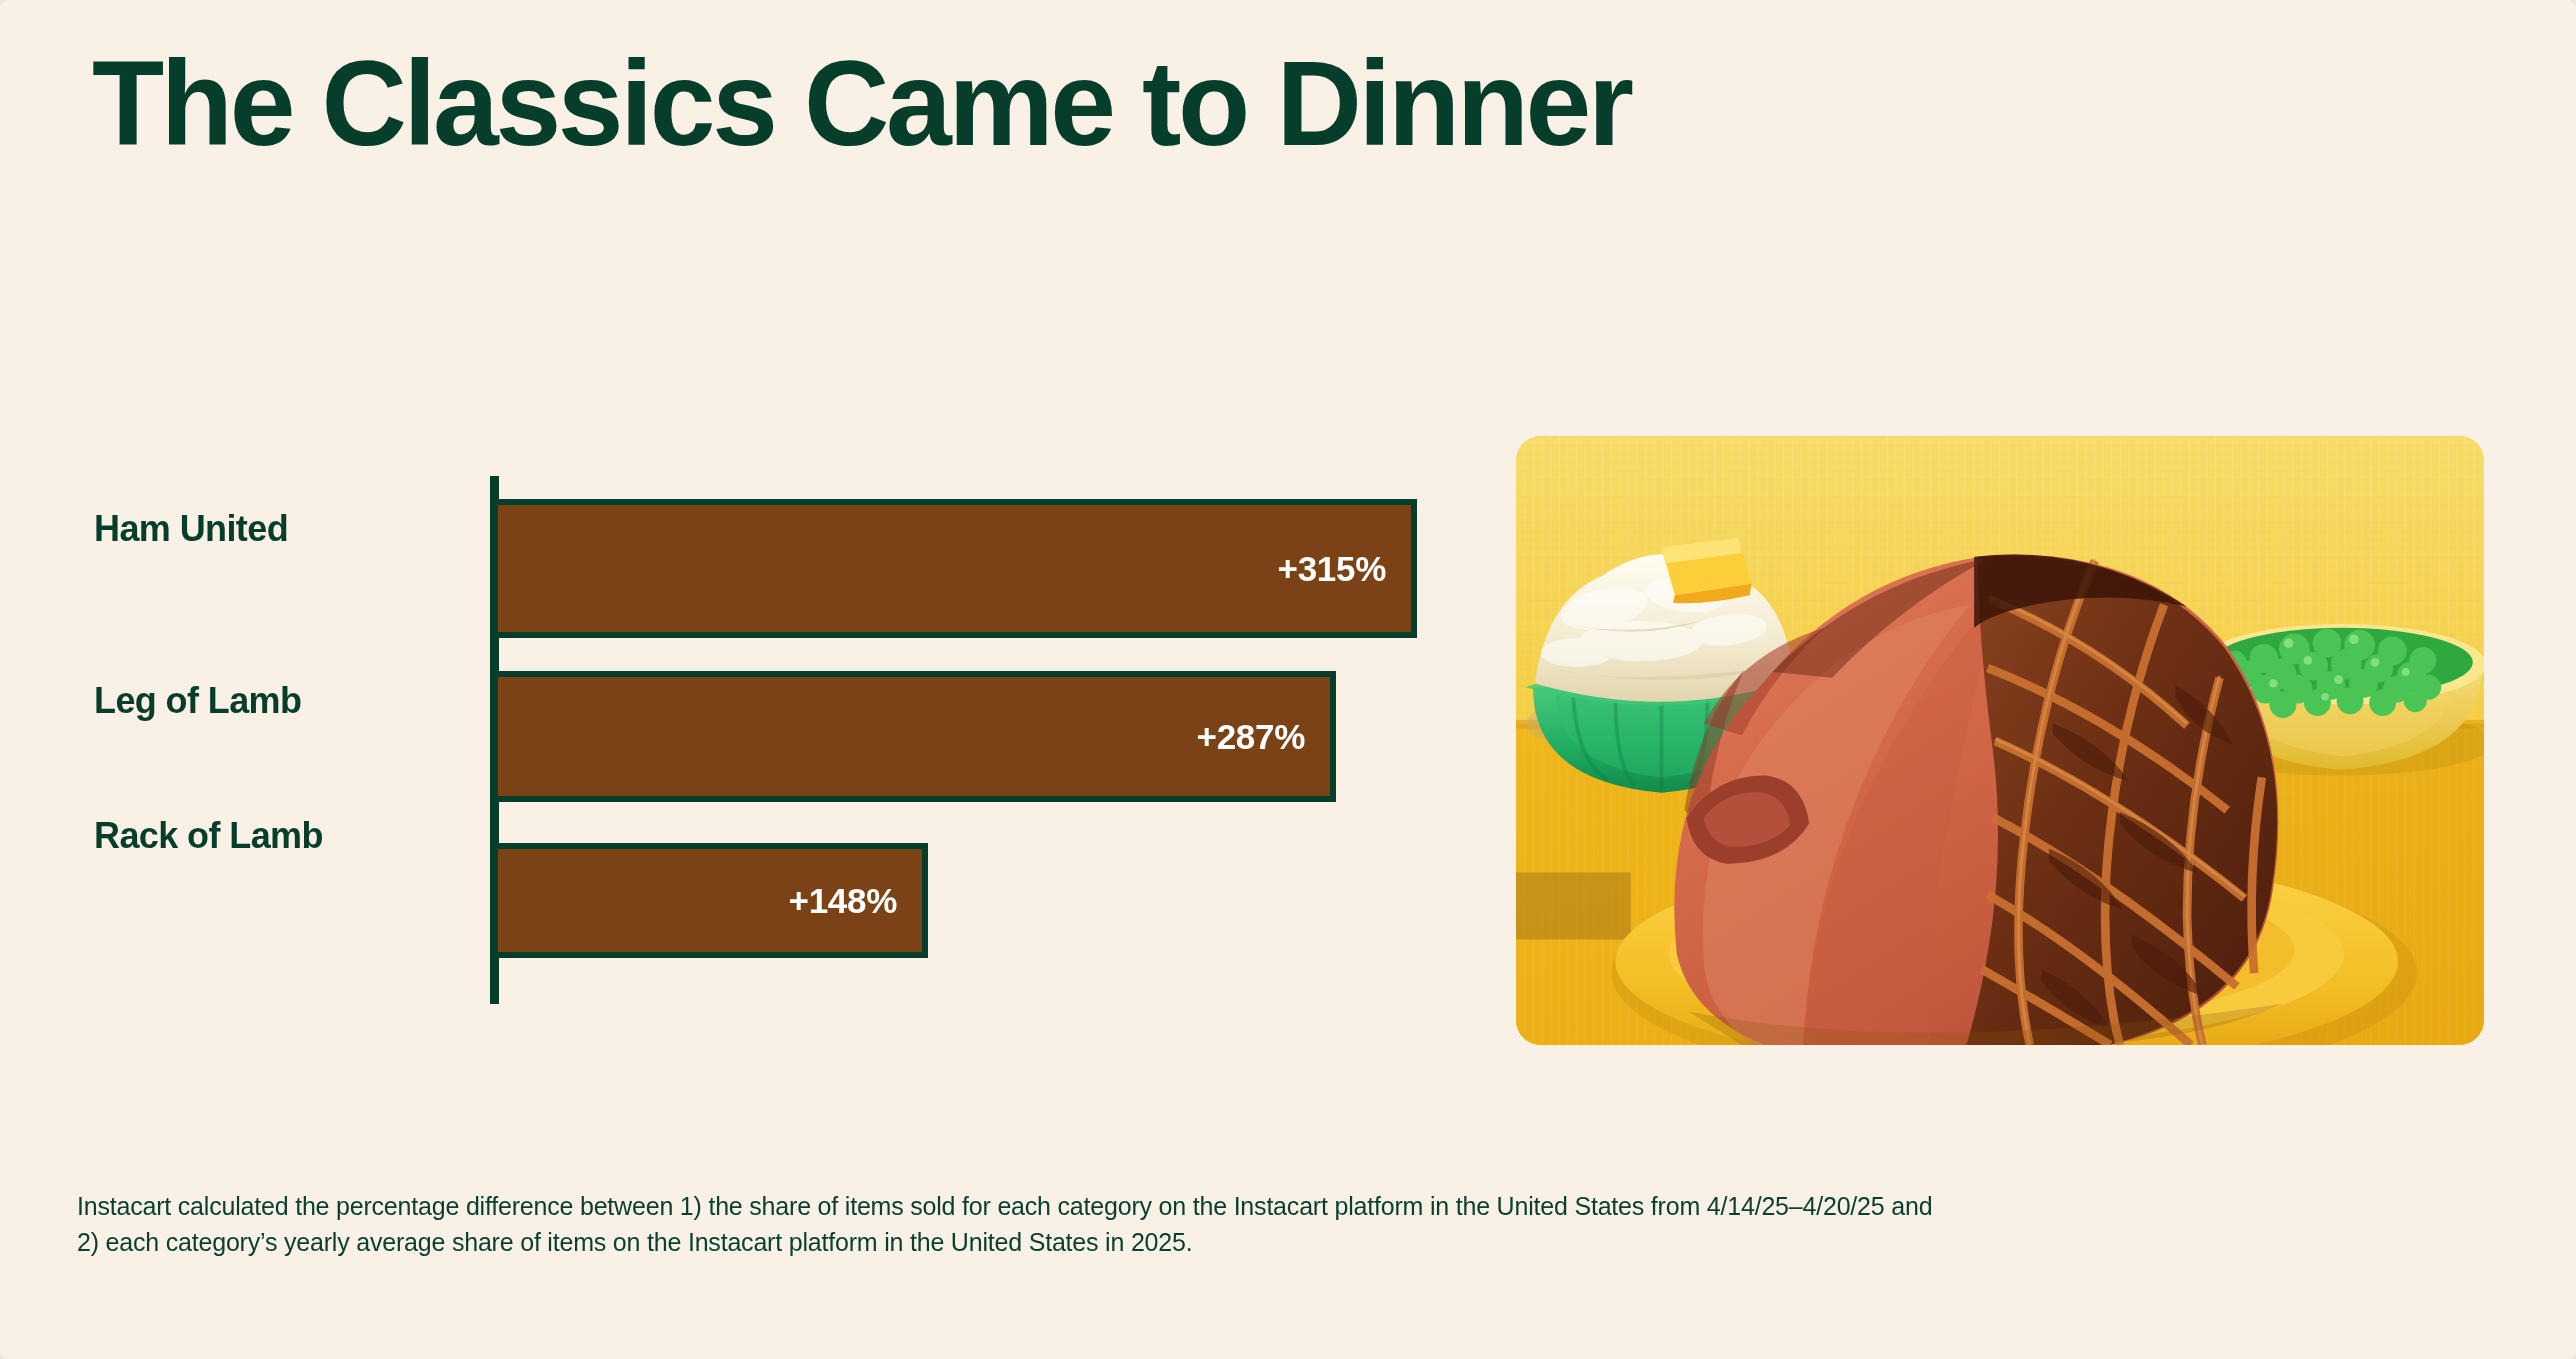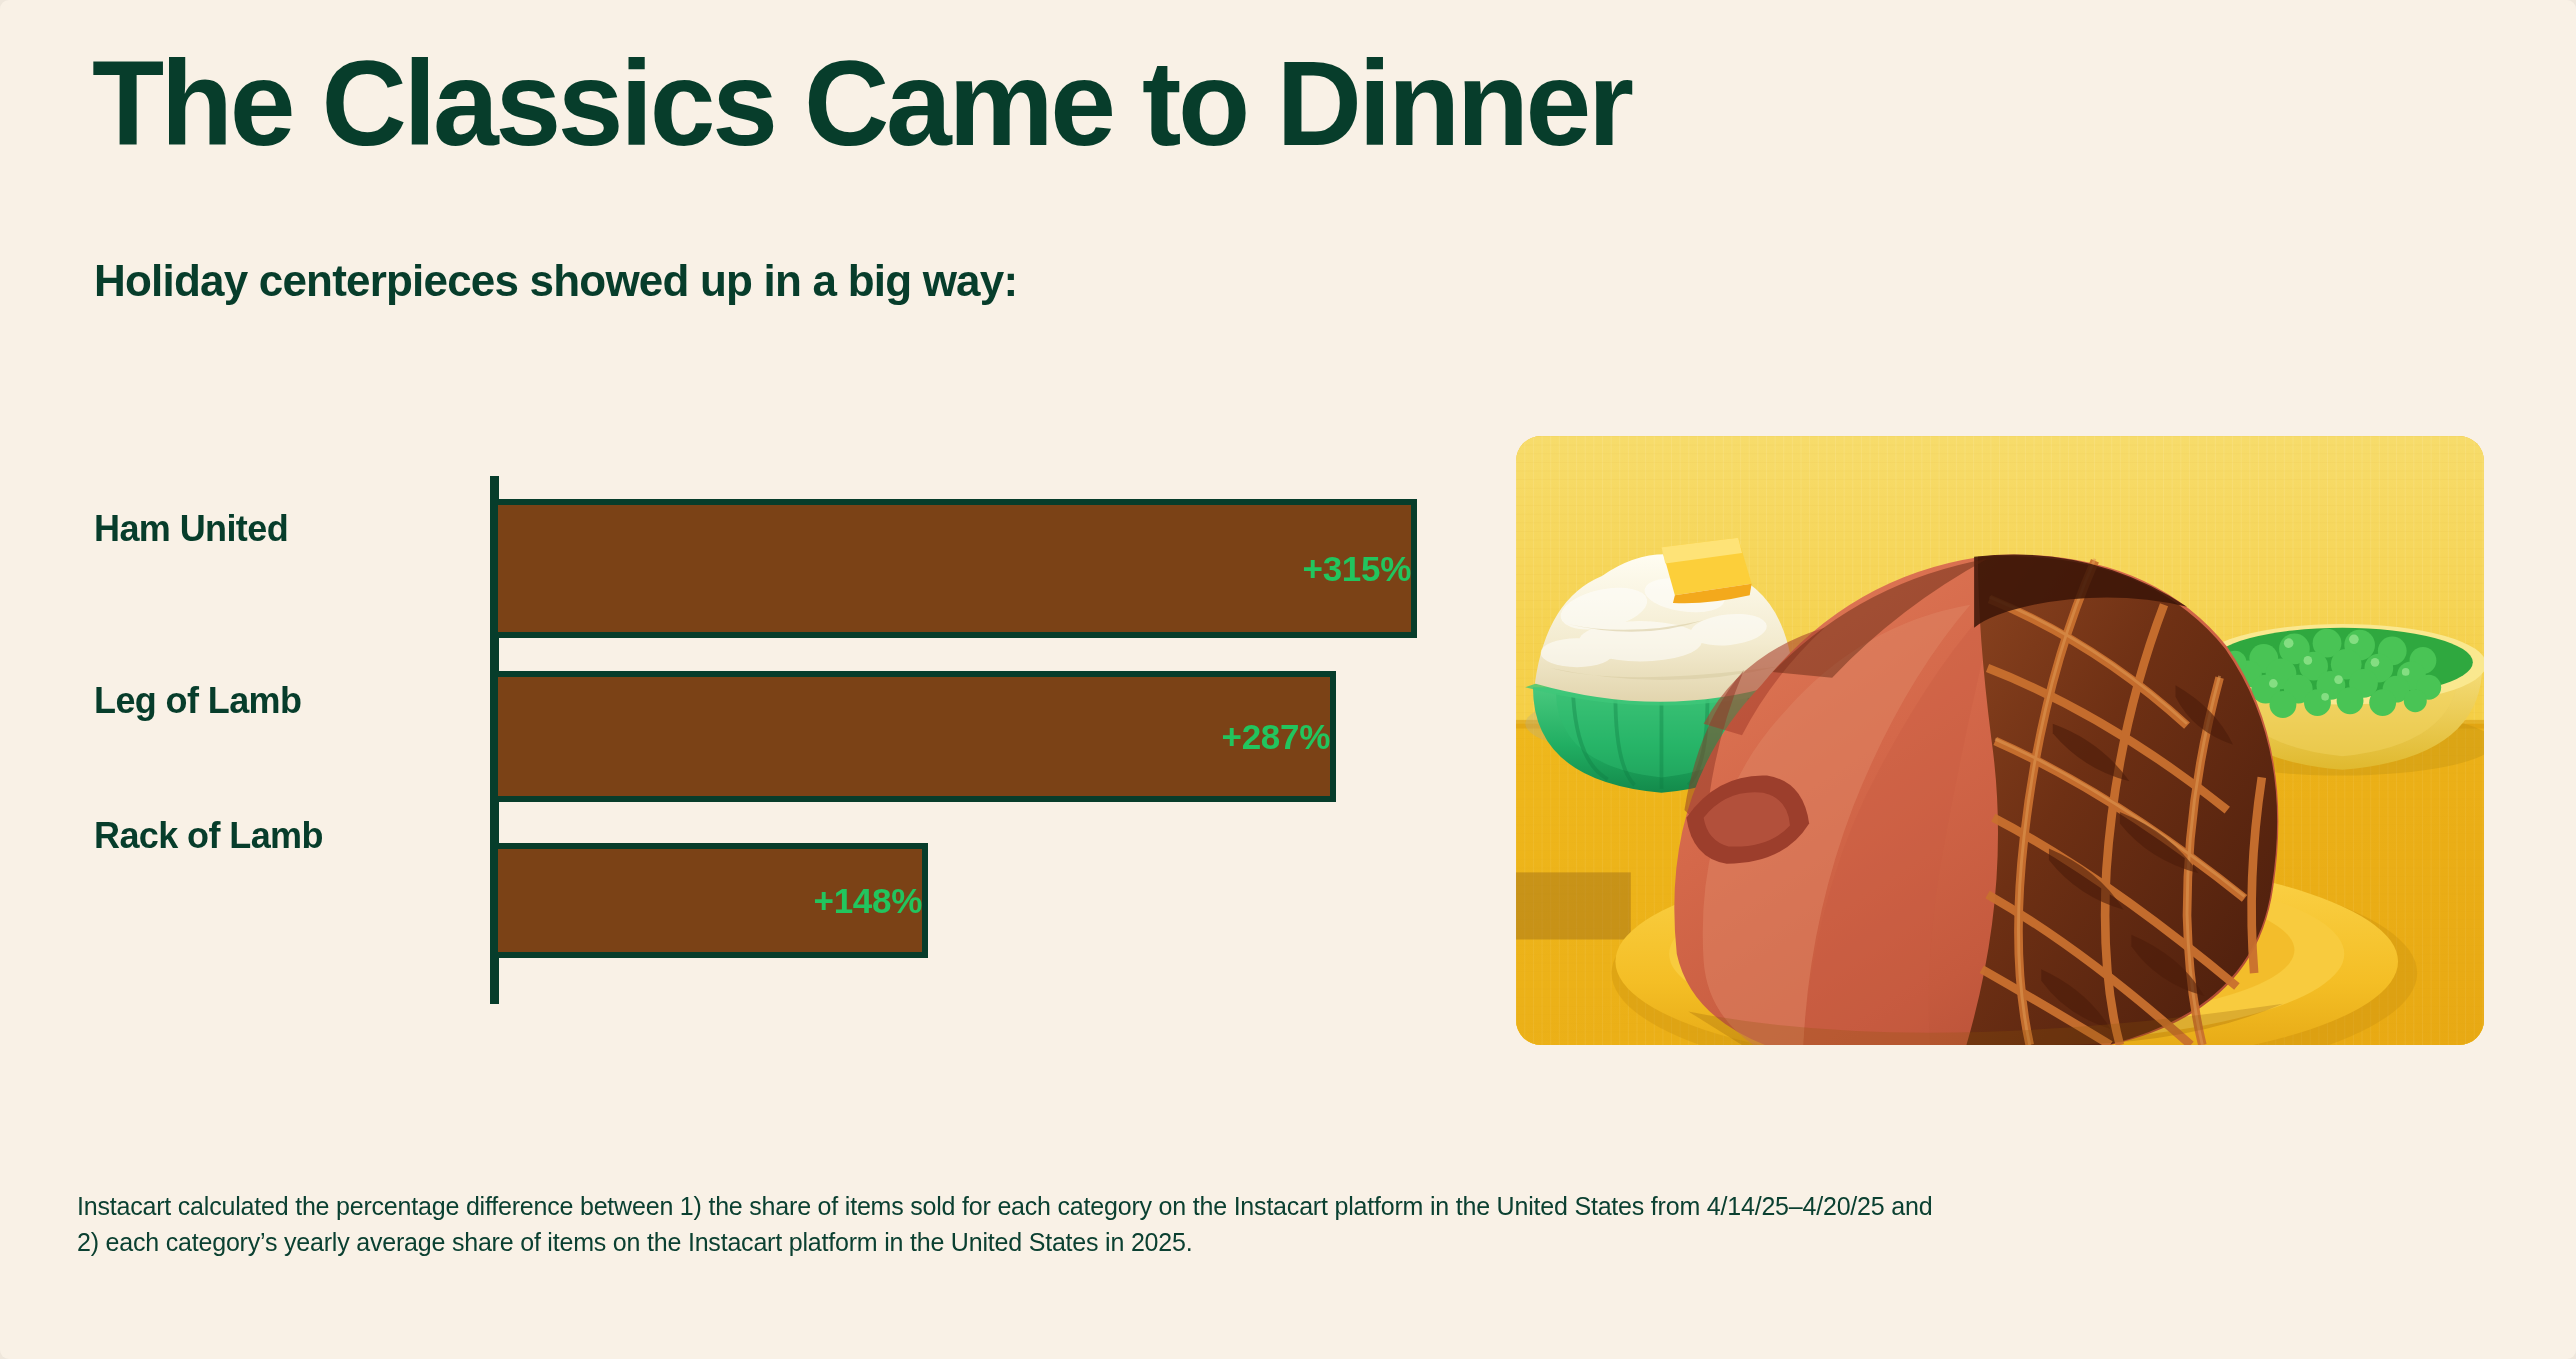--- a/index.html
+++ b/index.html
@@ -52,21 +52,22 @@
   .bar {
     position:absolute; left:492px;
     background:#7B4216;
     border:6.7px solid #073D2B;
     display:flex; align-items:center;
     justify-content:flex-end;
   }
   .bar-value {
     font-size:35px; font-weight:800;
     letter-spacing:-0.3px;
-    color:#22c55e;
+    color:#ffffff;
+    margin-right:25px;
     white-space:nowrap;
   }
 
   
   #photo {
     position:absolute; left:1516px; top:436px;
     width:968px; height:609px;
     border-radius:25px;
     overflow:hidden;
     background:#F2C12A;
@@ -95,21 +96,20 @@
     color:#073D2B;
     line-height:1;
   }
 </style>
 </head>
 <body>
 
 <div id="card">
 
   <div id="title">The Classics Came to Dinner</div>
-  <div id="subtitle">Holiday centerpieces showed up in a big way:</div>
 
   <div id="chart">
     <div id="axis"></div>
 
     <div class="bar-row">
       <div class="cat-label" style="top:508px;">Ham United</div>
       <div class="bar" style="top:499px; width:925px; height:139px;">
         <span class="bar-value">+315%</span>
       </div>
     </div>

